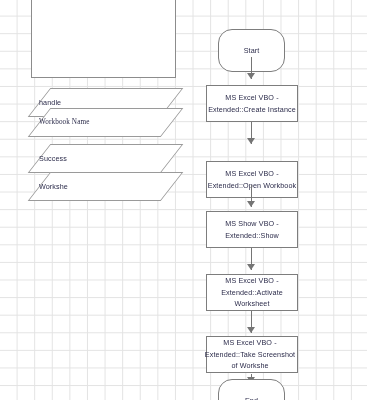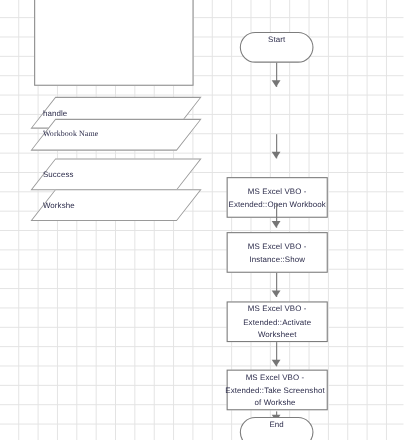--- a/index.html
+++ b/index.html
@@ -57,27 +57,27 @@
     position: absolute;
     inset: 0;
     display: flex;
     align-items: center;
   }
 
   
   .capsule {
     position: absolute;
     width: 67px;
-    height: 28px;
+    height: 43px;
     background: #ffffff;
     border: 1px solid #7d7d7d;
     border-radius: 14px;
     box-sizing: border-box;
     display: flex;
-    align-items: flex-start;
+    align-items: center;
     justify-content: center;
   }
 
   
   .proc {
     position: absolute;
     left: 206px;
     width: 92px;
     background: #ffffff;
     border: 1px solid #7d7d7d;
@@ -146,33 +146,36 @@
     </div>
   </div>
 
   <div class="capsule" style="left:218px; top:29px;">
     <span class="shape-text">Start</span>
   </div>
 
   <div class="conn" style="top:57px; height:22px;"></div>
   <div class="arrow" style="top:73px;"></div>
 
+  <div class="proc" style="top:85px; height:37px;">
+    <span class="shape-text label" style="white-space:normal;">MS Excel VBO - Extended::Create Instance</span>
+  </div>
 
   <div class="conn" style="top:122px; height:22px;"></div>
   <div class="arrow" style="top:138px;"></div>
 
   <div class="proc" style="top:144px; height:37px;margin-top:17px;">
     <span class="shape-text label" style="white-space:normal;">MS Excel VBO - Extended::Open Workbook</span>
   </div>
 
   <div class="conn" style="top:185px; height:22px;"></div>
   <div class="arrow" style="top:201px;"></div>
 
   <div class="proc" style="top:211px; height:37px;">
-    <span class="shape-text label" style="white-space:normal;">MS Excel VBO - Instance::Show</span>
+    <span class="shape-text label" style="white-space:normal;">MS Show VBO - Extended::Show</span>
   </div>
 
   <div class="conn" style="top:248px; height:22px;"></div>
   <div class="arrow" style="top:264px;"></div>
 
   <div class="proc" style="top:274px; height:37px;align-items:flex-end;">
     <span class="shape-text label" style="white-space:normal;">MS Excel VBO - Extended::Activate Worksheet</span>
   </div>
 
   <div class="conn" style="top:311px; height:22px;"></div>

